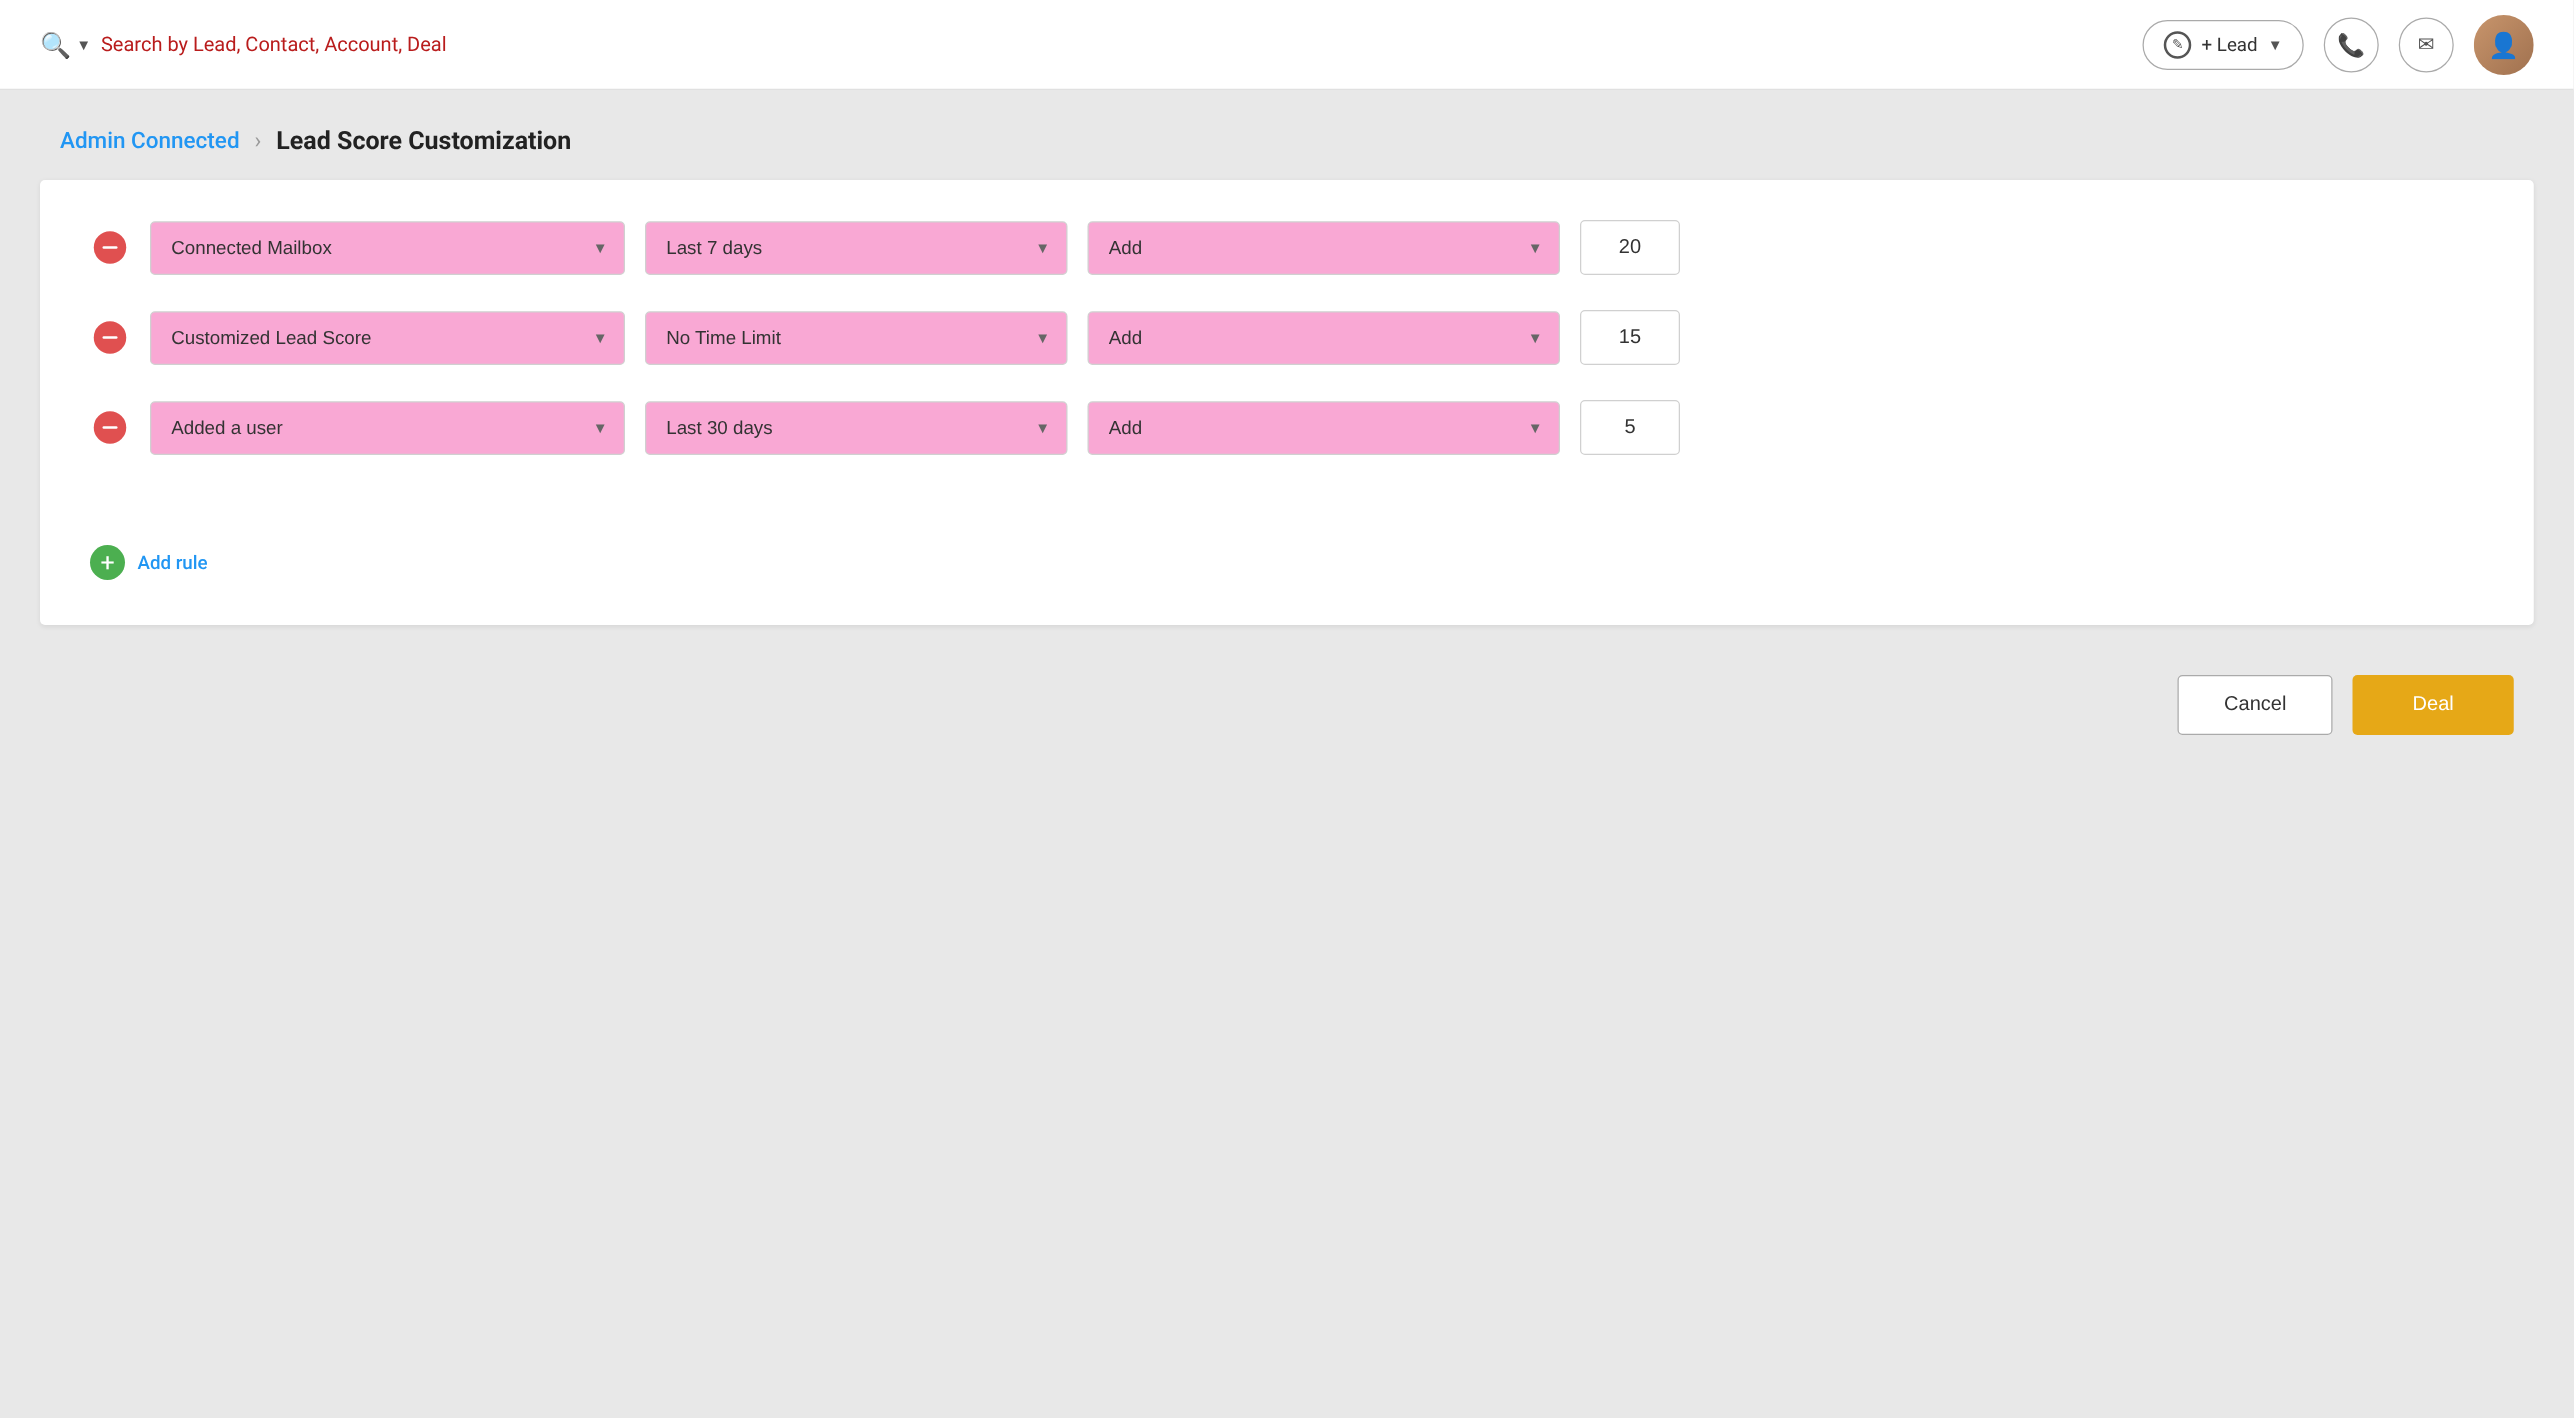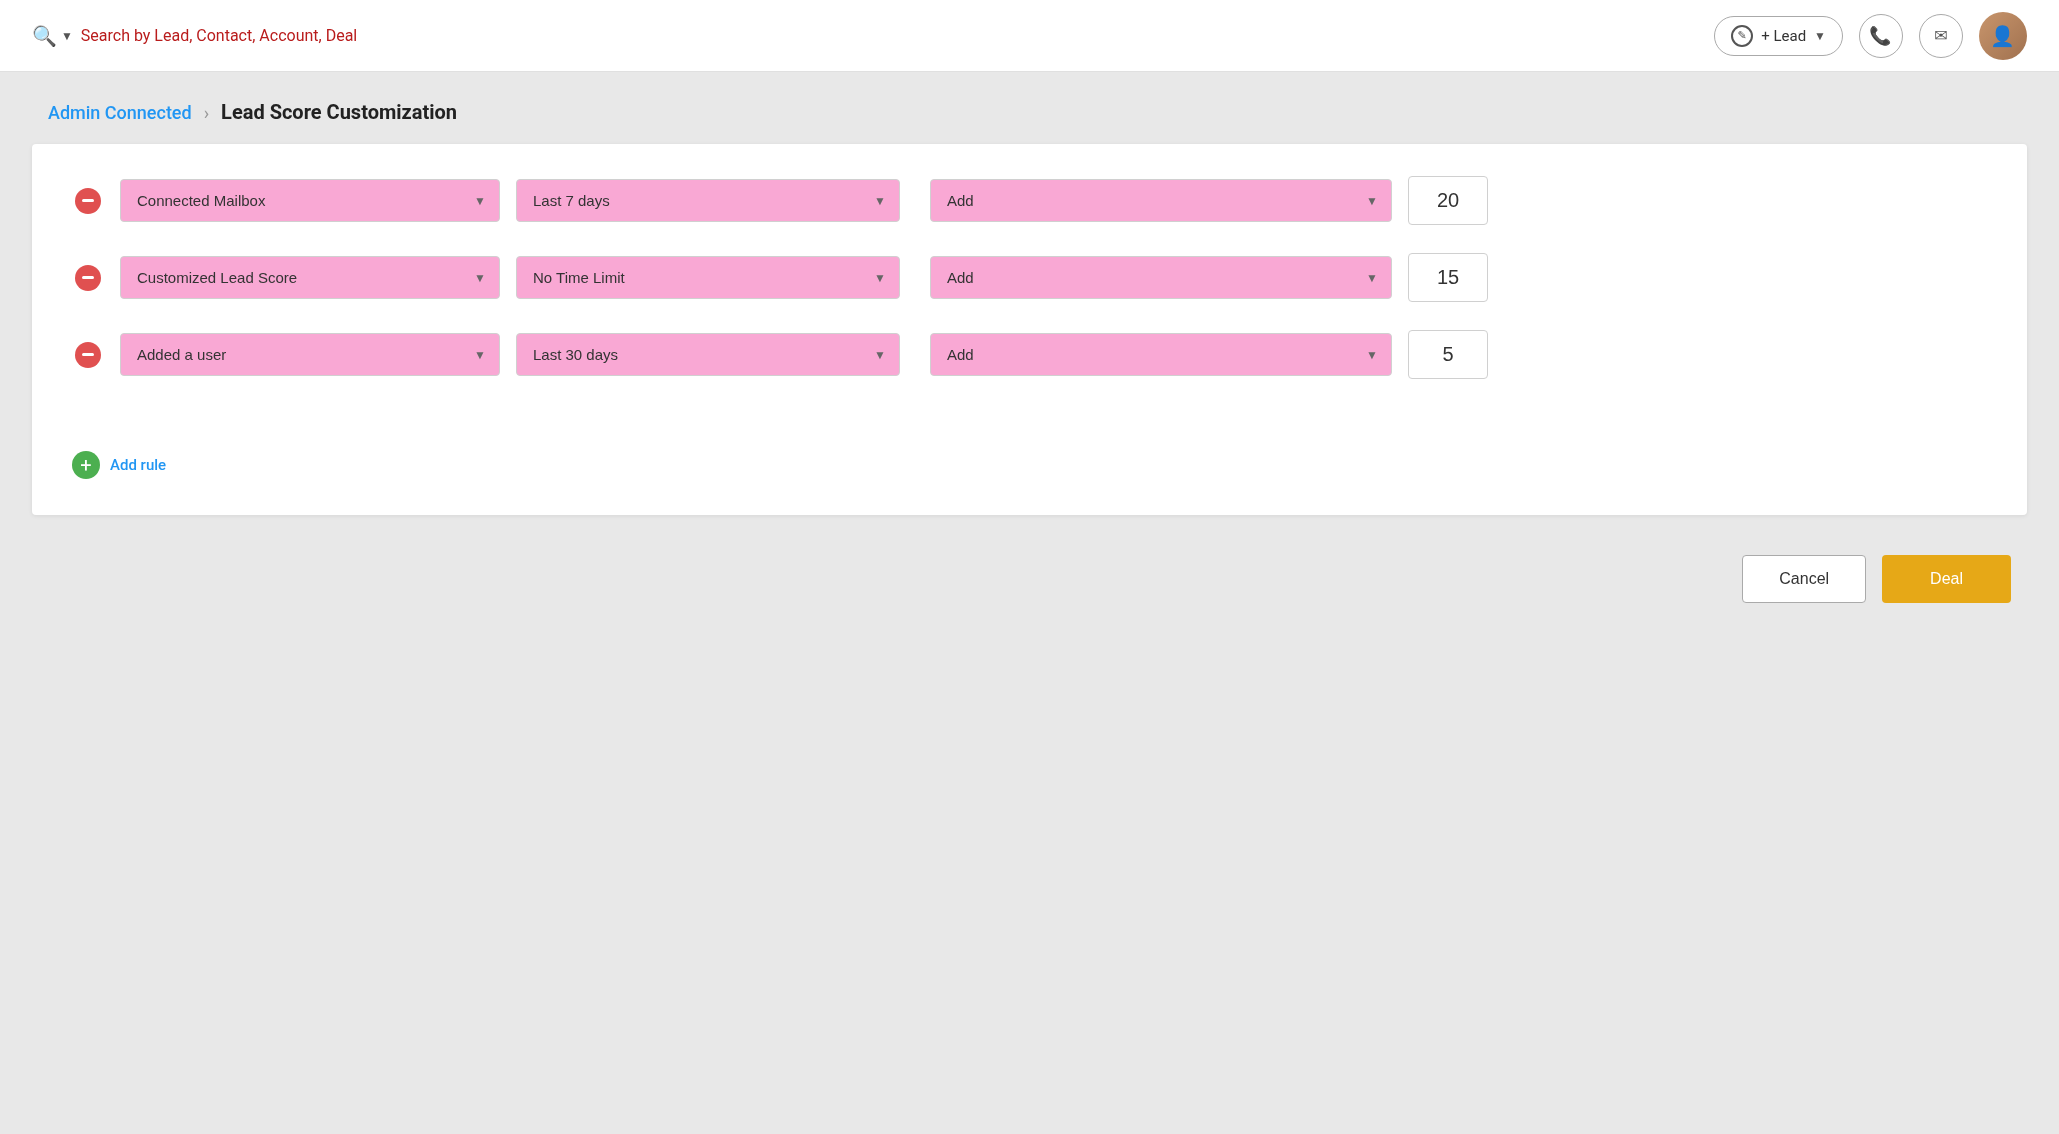--- a/index.html
+++ b/index.html
@@ -213,29 +213,29 @@
     }
     .select-wrap .chevron {
       position: absolute;
       right: 14px;
       pointer-events: none;
       color: #666;
       font-size: 12px;
     }
 
     .field-select { width: 380px; }
-    .time-select { width: 384px; }
-    .action-select { width: 462px; margin-left: 14px; }
+    .time-select { width: 338px; }
+    .action-select { width: 378px; }
 
     .score-input {
       border: 1.5px solid #d0d0d0;
       border-radius: 4px;
       width: 80px;
       padding: 12px 12px;
-      font-size: 20px;
+      font-size: 16px;
       font-weight: 500;
       color: #333;
       text-align: center;
       outline: none;
     }
 
     
     .add-rule-wrap {
       padding: 12px 40px 36px;
       display: flex;

